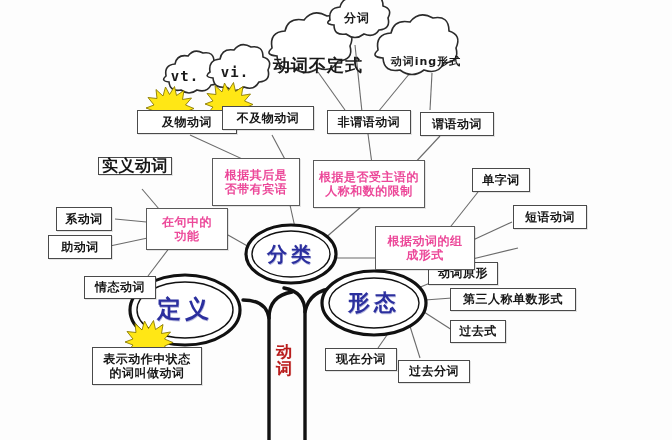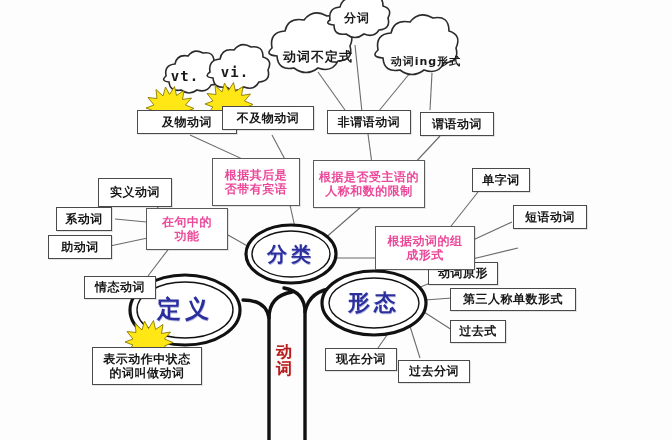--- a/index.html
+++ b/index.html
@@ -149,38 +149,38 @@
       <path d="M163,96 l2.5,-9 l4,7.5 l5,-8 l2,9 l7.5,-5 l-1.5,9 l9,-1.5 l-6,7 l8.5,3.5 l-8.5,3.5 l6,7 l-9,-1.5 l1.5,9 l-7.5,-5 l-2,9 l-5,-8 l-4,7.5 l-2.5,-9 l-7,5.5 l1,-9 l-9,1 l6,-7.5 l-8,-3 l8,-3 l-6,-7.5 l9,1 l-1,-9z"></path>
       <path d="M222,92 l2.5,-9 l4,7.5 l5,-8 l2,9 l7.5,-5 l-1.5,9 l9,-1.5 l-6,7 l8.5,3.5 l-8.5,3.5 l6,7 l-9,-1.5 l1.5,9 l-7.5,-5 l-2,9 l-5,-8 l-4,7.5 l-2.5,-9 l-7,5.5 l1,-9 l-9,1 l6,-7.5 l-8,-3 l8,-3 l-6,-7.5 l9,1 l-1,-9z"></path>
       <path d="M142,330 l2.5,-9 l4,7.5 l5,-8 l2,9 l7.5,-5 l-1.5,9 l9,-1.5 l-6,7 l8.5,3.5 l-8.5,3.5 l6,7 l-9,-1.5 l1.5,9 l-7.5,-5 l-2,9 l-5,-8 l-4,7.5 l-2.5,-9 l-7,5.5 l1,-9 l-9,1 l6,-7.5 l-8,-3 l8,-3 l-6,-7.5 l9,1 l-1,-9z"></path>
     </g>
   </svg>
 
   <div class="labels">
 
     <div class="cloud-label mono" style="left:159px;top:66px;width:52px;height:20px;font-size:14px;">vt.</div>
     <div class="cloud-label mono" style="left:207px;top:62px;width:56px;height:20px;font-size:14px;">vi.</div>
-    <div class="cloud-label" style="left:270px;top:48px;width:96px;height:18px;font-size:13px;">动词不定式</div>
+    <div class="cloud-label" style="left:270px;top:56px;width:96px;height:18px;font-size:17px;">动词不定式</div>
     <div class="cloud-label" style="left:328px;top:9px;width:58px;height:18px;font-size:12px;">分词</div>
     <div class="cloud-label" style="left:378px;top:52px;width:96px;height:18px;font-size:11px;">动词ing形式</div>
 
     <div class="ellipse-label" style="left:251px;top:240px;width:80px;height:28px;font-size:20px;">分类</div>
     <div class="ellipse-label" style="left:143px;top:292px;width:84px;height:34px;font-size:24px;">定义</div>
     <div class="ellipse-label" style="left:333px;top:287px;width:82px;height:32px;font-size:22px;">形态</div>
 
     <div class="trunk-label" style="left:276px;top:344px;width:22px;height:52px;font-size:16px;">
       <span>动词</span>
     </div>
 
     <div class="node box" style="left:137px;top:110px;width:100px;height:24px;font-size:12px;">及物动词</div>
     <div class="node box" style="left:222px;top:106px;width:92px;height:24px;font-size:12px;font-family:Liberation Serif, serif;">不及物动词</div>
     <div class="node box" style="left:327px;top:110px;width:84px;height:24px;font-size:12px;">非谓语动词</div>
     <div class="node box" style="left:420px;top:112px;width:74px;height:24px;font-size:12px;">谓语动词</div>
 
-    <div class="node box" style="left:98px;top:178px;width:74px;height:29px;font-size:12px;">实义动词</div>
+    <div class="node box" style="left:98px;top:157px;width:74px;height:18px;font-size:16px;">实义动词</div>
     <div class="node box" style="left:56px;top:207px;width:56px;height:24px;font-size:12px;">系动词</div>
     <div class="node box" style="left:48px;top:235px;width:64px;height:24px;font-size:12px;">助动词</div>
     <div class="node box" style="left:84px;top:276px;width:72px;height:23px;font-size:12px;">情态动词</div>
 
     <div class="node box" style="left:92px;top:347px;width:110px;height:38px;font-size:12px;">表示动作中状态
 的词叫做动词</div>
 
     <div class="node box" style="left:472px;top:168px;width:58px;height:24px;font-size:12px;">单字词</div>
     <div class="node box" style="left:513px;top:205px;width:74px;height:24px;font-size:12px;">短语动词</div>
     <div class="node box" style="left:428px;top:262px;width:70px;height:23px;font-size:12px;">动词原形</div>

